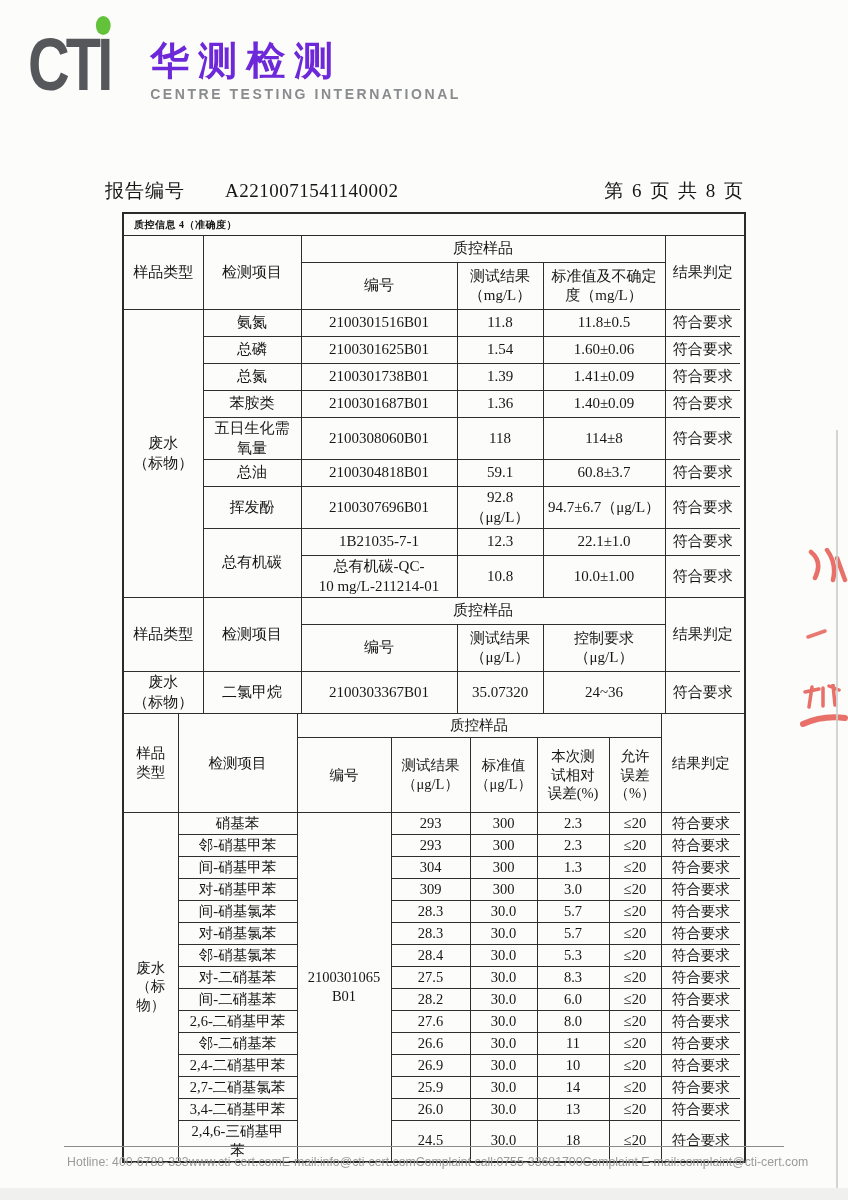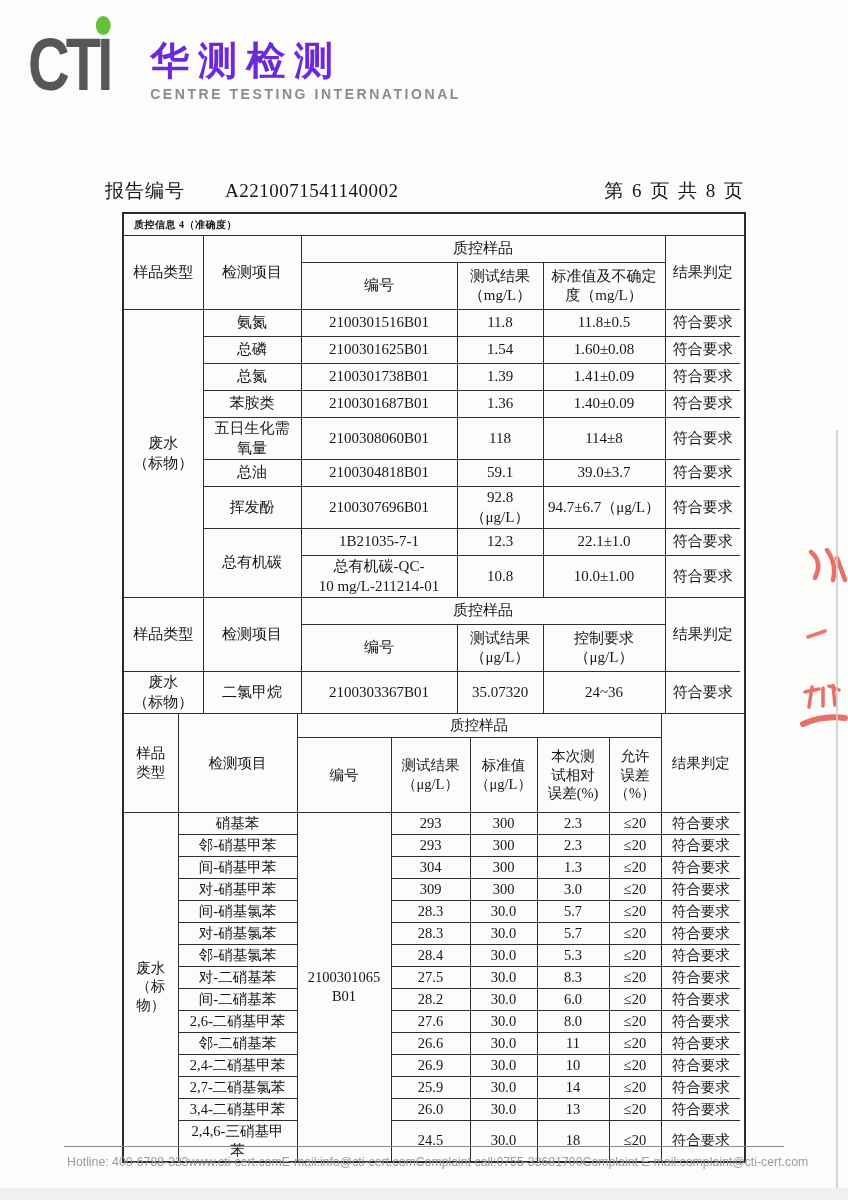--- a/index.html
+++ b/index.html
@@ -110,21 +110,21 @@
               <td>氨氮</td>
               <td>2100301516B01</td>
               <td>11.8</td>
               <td>11.8±0.5</td>
               <td>符合要求</td>
             </tr>
             <tr>
               <td>总磷</td>
               <td>2100301625B01</td>
               <td>1.54</td>
-              <td>1.60±0.08</td>
+              <td>1.60±0.06</td>
               <td>符合要求</td>
             </tr>
             <tr>
               <td>总氮</td>
               <td>2100301738B01</td>
               <td>1.39</td>
               <td>1.41±0.09</td>
               <td>符合要求</td>
             </tr>
             <tr>
@@ -139,21 +139,21 @@
 氧量</td>
               <td>2100308060B01</td>
               <td>118</td>
               <td>114±8</td>
               <td>符合要求</td>
             </tr>
             <tr>
               <td>总油</td>
               <td>2100304818B01</td>
               <td>59.1</td>
-              <td>39.0±3.7</td>
+              <td>60.8±3.7</td>
               <td>符合要求</td>
             </tr>
             <tr>
               <td>挥发酚</td>
               <td>2100307696B01</td>
               <td>92.8
 （μg/L）</td>
               <td>94.7±6.7（μg/L）</td>
               <td>符合要求</td>
             </tr>

